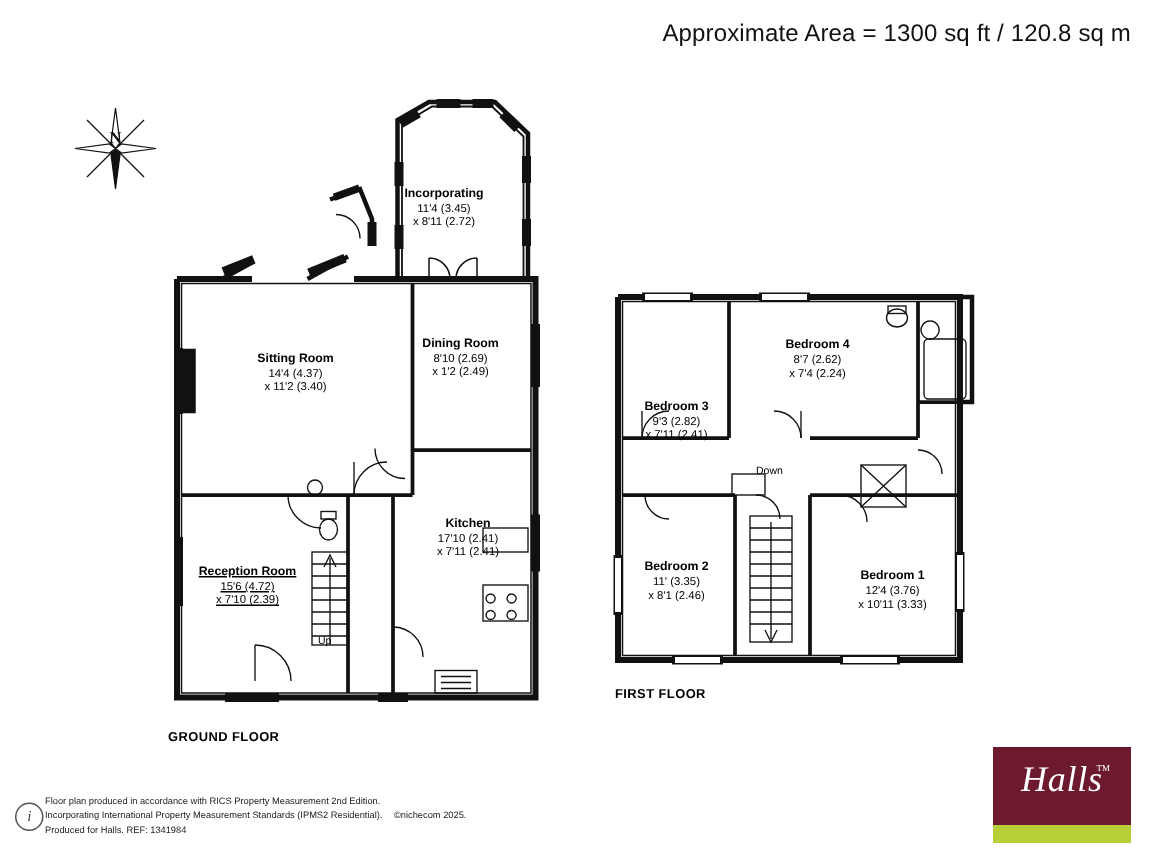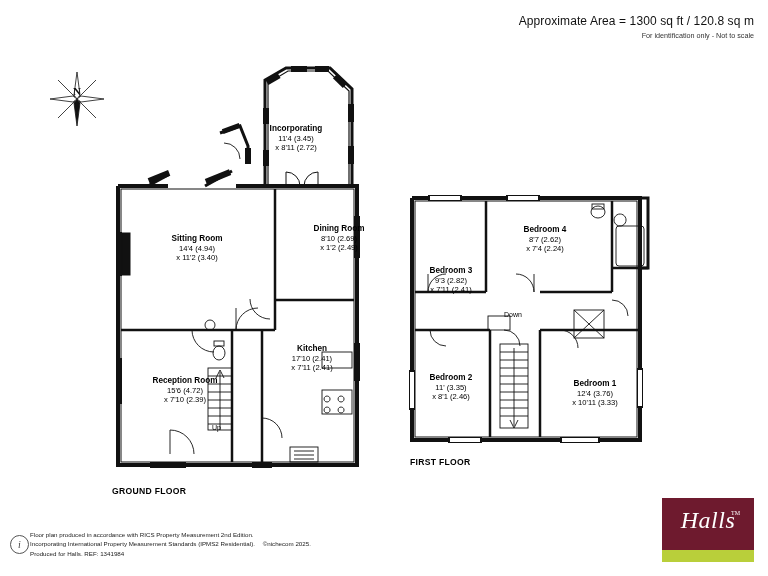--- a/index.html
+++ b/index.html
@@ -17,21 +17,21 @@
   }
   .abs { position: absolute; }
 
   
   #header-area {
     right: 14px;
     top: 14px;
     text-align: right;
   }
   #area-text {
-    font-size: 12px;
+    font-size: 16px;
     color: #111;
     letter-spacing: 0.1px;
   }
   #disclaimer-text {
     font-size: 7.2px;
     color: #333;
     margin-top: 3px;
   }
 
   
@@ -136,21 +136,20 @@
     bottom: 0;
     height: 12px;
     background: #b9cf3a;
   }
 </style>
 </head>
 <body>
 
 <div class="abs" id="header-area">
   <div id="area-text">Approximate Area = 1300 sq ft / 120.8 sq m</div>
-  <div id="disclaimer-text">For identification only - Not to scale</div>
 </div>
 
 <div class="abs" id="compass">
   <svg width="62" height="62" viewBox="0 0 62 62">
     <g stroke="#111" stroke-width="0.8" fill="none">
       <path d="M31 4 L34 27 L31 31 L28 27 Z" fill="#ffffff"></path>
       <path d="M31 58 L34 35 L31 31 L28 35 Z" fill="#111111"></path>
       <path d="M4 31 L27 34 L31 31 L27 28 Z" fill="#ffffff"></path>
       <path d="M58 31 L35 34 L31 31 L35 28 Z" fill="#ffffff"></path>
       <path d="M12 12 L29 29"></path>
@@ -352,37 +351,37 @@
 </svg>
 
 <div class="abs room-label" style="left:260px; top:124px; width:72px;">
   <div class="rl-name">Incorporating</div>
   <div class="rl-dim">11'4 (3.45)</div>
   <div class="rl-dim">x 8'11 (2.72)</div>
 </div>
 
 <div class="abs room-label" style="left:156px; top:234px; width:82px;">
   <div class="rl-name">Sitting Room</div>
-  <div class="rl-dim">14'4 (4.94)</div>
+  <div class="rl-dim">14'4 (4.37)</div>
   <div class="rl-dim">x 11'2 (3.40)</div>
 </div>
 
-<div class="abs room-label" style="left:278px; top:224px; width:58px;margin-left:32px;">
+<div class="abs room-label" style="left:278px; top:224px; width:58px;">
   <div class="rl-name">Dining Room</div>
   <div class="rl-dim">8'10 (2.69)</div>
   <div class="rl-dim">x 1'2 (2.49)</div>
 </div>
 
 <div class="abs room-label" style="left:272px; top:344px; width:80px;">
   <div class="rl-name">Kitchen</div>
   <div class="rl-dim">17'10 (2.41)</div>
   <div class="rl-dim">x 7'11 (2.41)</div>
 </div>
 
-<div class="abs room-label" style="left:140px; top:376px; width:90px;">
+<div class="abs room-label" style="left:120px; top:376px; width:90px;text-decoration:underline;">
   <div class="rl-name">Reception Room</div>
   <div class="rl-dim">15'6 (4.72)</div>
   <div class="rl-dim">x 7'10 (2.39)</div>
 </div>
 
 <div class="abs small-note" style="left:212px; top:424px;">Up</div>
 
 <div class="abs floor-title" style="left:112px; top:486px;">GROUND FLOOR</div>
 
 <div class="abs room-label" style="left:414px; top:225px; width:74px;margin-top:41px;">

